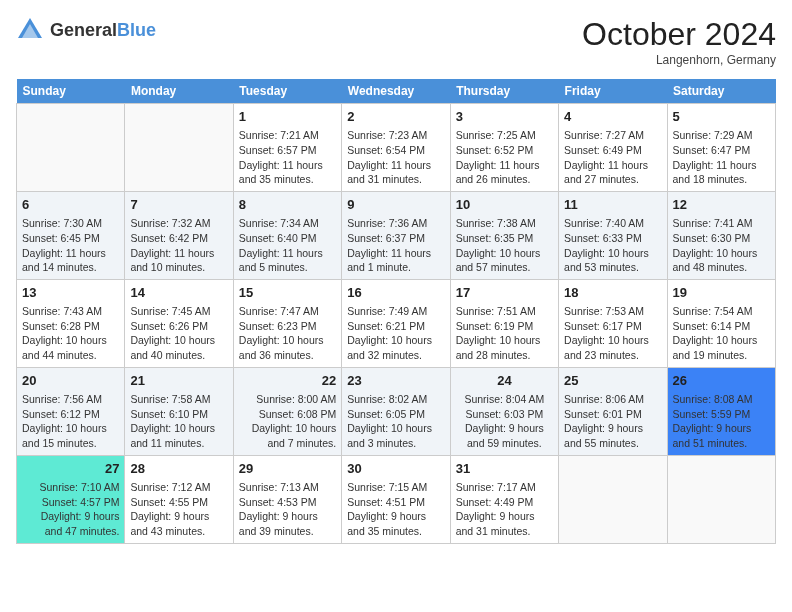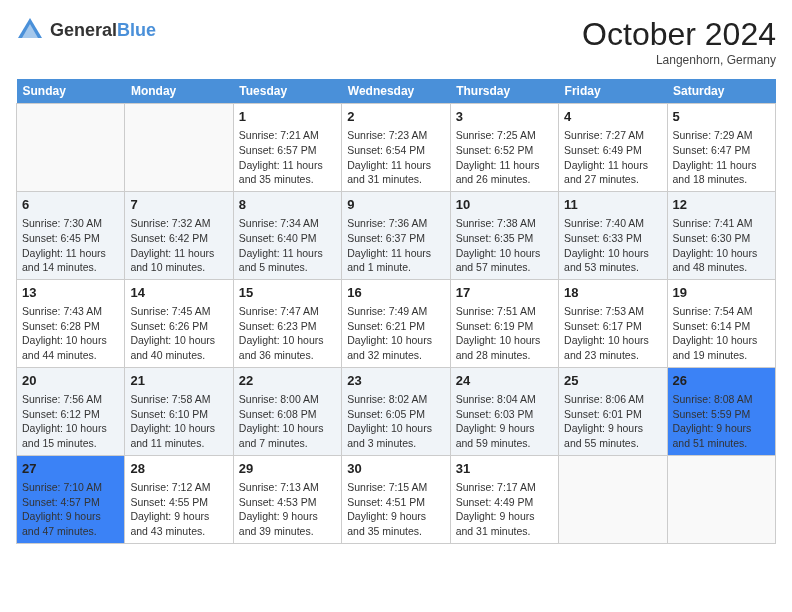--- a/index.html
+++ b/index.html
@@ -240,53 +240,53 @@
           <div class="day-info">Sunrise: 7:56 AM</div>
           <div class="day-info">Sunset: 6:12 PM</div>
           <div class="day-info">Daylight: 10 hours and 15 minutes.</div>
         </td>
         <td style="background: rgb(240, 244, 248);">
           <span class="day-num">21</span>
           <div class="day-info">Sunrise: 7:58 AM</div>
           <div class="day-info">Sunset: 6:10 PM</div>
           <div class="day-info">Daylight: 10 hours and 11 minutes.</div>
         </td>
-        <td style="background: rgb(240, 244, 248);">
+        <td style="background: rgb(240, 244, 248); text-align: right;">
           <span class="day-num">22</span>
           <div class="day-info">Sunrise: 8:00 AM</div>
           <div class="day-info">Sunset: 6:08 PM</div>
           <div class="day-info">Daylight: 10 hours and 7 minutes.</div>
         </td>
         <td style="background: rgb(240, 244, 248);">
           <span class="day-num">23</span>
           <div class="day-info">Sunrise: 8:02 AM</div>
           <div class="day-info">Sunset: 6:05 PM</div>
           <div class="day-info">Daylight: 10 hours and 3 minutes.</div>
         </td>
-        <td style="background: rgb(240, 244, 248);">
+        <td style="background: rgb(240, 244, 248); text-align: center;">
           <span class="day-num">24</span>
           <div class="day-info">Sunrise: 8:04 AM</div>
           <div class="day-info">Sunset: 6:03 PM</div>
           <div class="day-info">Daylight: 9 hours and 59 minutes.</div>
         </td>
         <td style="background: rgb(240, 244, 248); margin-left: 48px;">
           <span class="day-num">25</span>
           <div class="day-info">Sunrise: 8:06 AM</div>
           <div class="day-info">Sunset: 6:01 PM</div>
           <div class="day-info">Daylight: 9 hours and 55 minutes.</div>
         </td>
         <td style="background: #3b82f6;">
           <span class="day-num">26</span>
           <div class="day-info">Sunrise: 8:08 AM</div>
           <div class="day-info">Sunset: 5:59 PM</div>
           <div class="day-info">Daylight: 9 hours and 51 minutes.</div>
         </td>
       </tr>
       <tr style="background: rgb(255, 255, 255);">
-        <td style="background: #3b82f6;">
+        <td style="background: #5eead4; text-align: right;">
           <span class="day-num">27</span>
           <div class="day-info">Sunrise: 7:10 AM</div>
           <div class="day-info">Sunset: 4:57 PM</div>
           <div class="day-info">Daylight: 9 hours and 47 minutes.</div>
         </td>
         <td style="background: rgb(255, 255, 255);">
           <span class="day-num">28</span>
           <div class="day-info">Sunrise: 7:12 AM</div>
           <div class="day-info">Sunset: 4:55 PM</div>
           <div class="day-info">Daylight: 9 hours and 43 minutes.</div>

